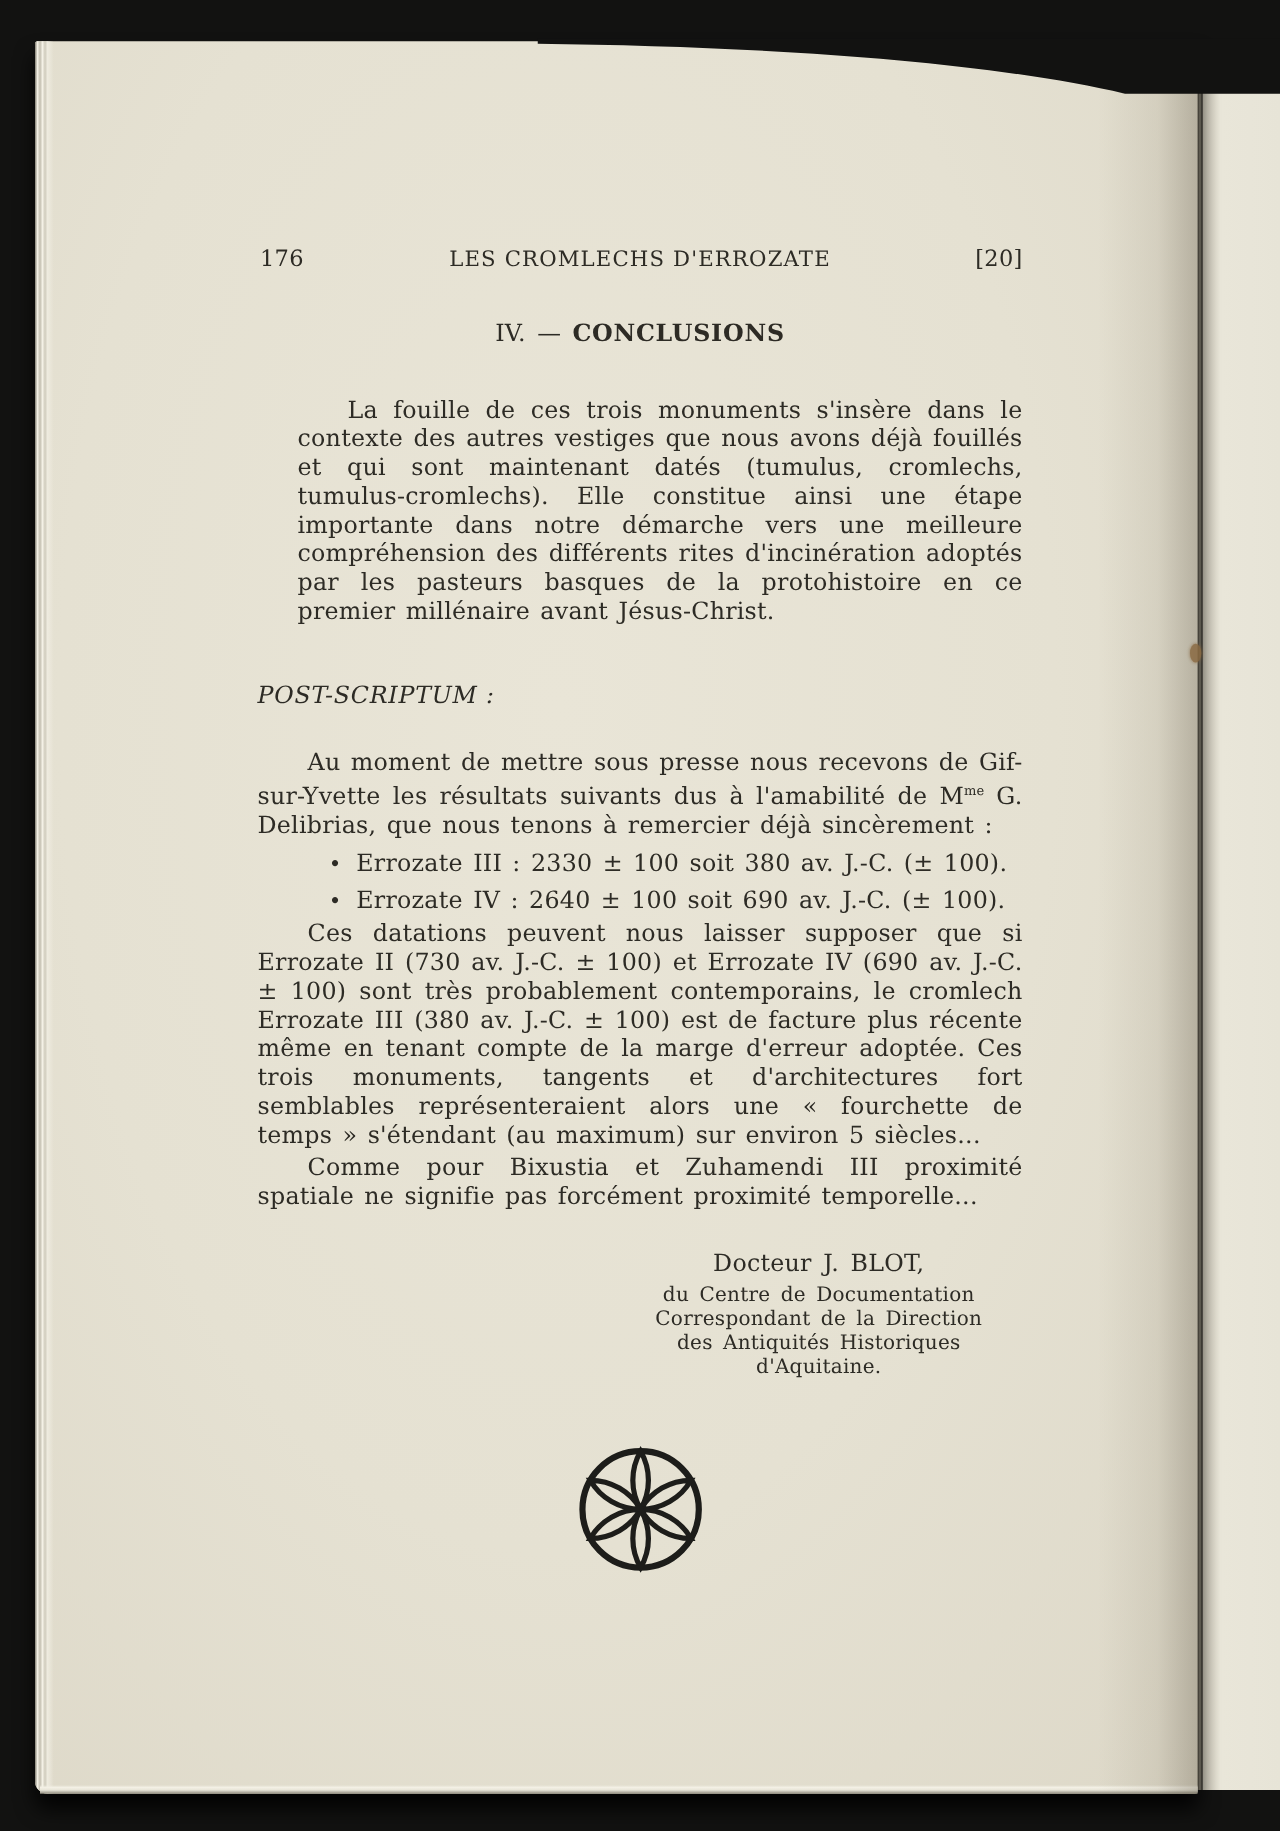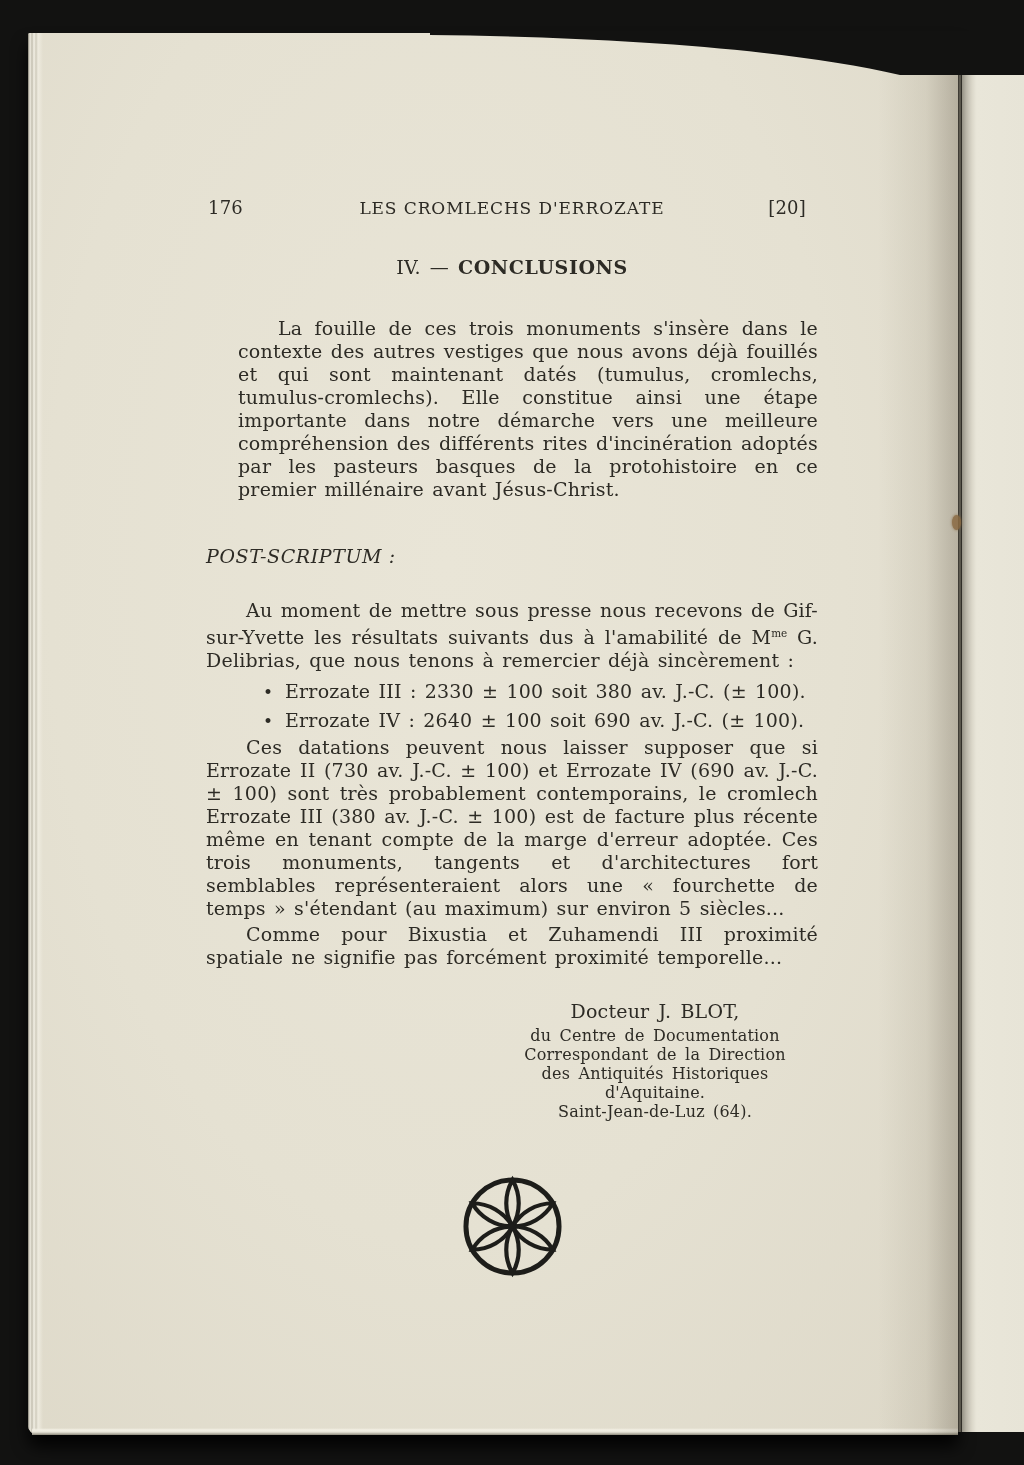--- a/index.html
+++ b/index.html
@@ -88,21 +88,21 @@
     height: 23px;
     font-size: 18px;
   }
   .folio { position: absolute; left: 2px; top: 0; }
   .running-title {
     position: absolute; left: 0; right: 0; top: 1px;
     text-align: center;
     font-size: 17px;
     letter-spacing: 0.9px;
   }
-  .issue { position: absolute; right: 12px; top: 0; }
+  .issue { position: absolute; right: 0; top: 0; }
 
   .section-heading {
     margin: 37px 0 0 0;
     text-align: center;
     font-size: 19px;
     font-weight: normal;
   }
   .section-dash { margin: 0 9px 0 9px; }
   .section-title { font-weight: bold; letter-spacing: 0.6px; }
 
@@ -186,21 +186,20 @@
       <p class="body-par indent p-datations">Ces datations peuvent nous laisser supposer que si Errozate II (730 av. J.-C. ± 100) et Errozate IV (690 av. J.-C. ± 100) sont très probablement contemporains, le cromlech Errozate III (380 av. J.-C. ± 100) est de facture plus récente même en tenant compte de la marge d'erreur adoptée. Ces trois monuments, tangents et d'architectures fort semblables représenteraient alors une « fourchette de temps » s'étendant (au maximum) sur environ 5 siècles...</p>
 
       <p class="body-par indent p-proximite">Comme pour Bixustia et Zuhamendi III proximité spatiale ne signifie pas forcément proximité temporelle...</p>
 
       <div class="signature">
         <div class="sig-name">Docteur J. BLOT,</div>
         <div class="sig-line">du Centre de Documentation</div>
         <div class="sig-line">Correspondant de la Direction</div>
         <div class="sig-line">des Antiquités Historiques</div>
         <div class="sig-line">d'Aquitaine.</div>
-        <div class="sig-line">Saint-Jean-de-Luz (64).</div>
       </div>
 
       <div class="ornament">
         <svg width="103" height="103" viewBox="-52 -52 104 104" aria-hidden="true">
           <circle r="47" fill="none" stroke="#1d1d1a" stroke-width="5"></circle>
           <g fill="none" stroke="#1d1d1a" stroke-width="4.2">
             <path d="M0 0 A47 47 0 0 1 0 -47 A47 47 0 0 1 0 0 Z"></path>
             <path d="M0 0 A47 47 0 0 1 40.7 -23.5 A47 47 0 0 1 0 0 Z"></path>
             <path d="M0 0 A47 47 0 0 1 40.7 23.5 A47 47 0 0 1 0 0 Z"></path>
             <path d="M0 0 A47 47 0 0 1 0 47 A47 47 0 0 1 0 0 Z"></path>

